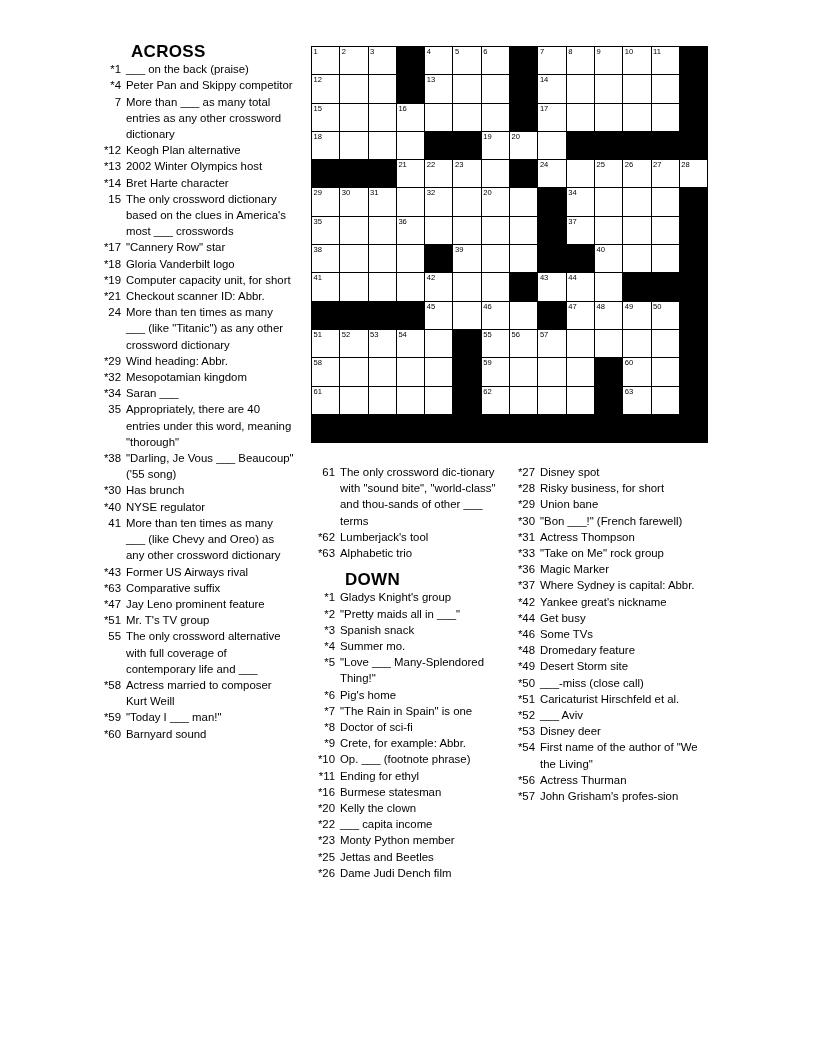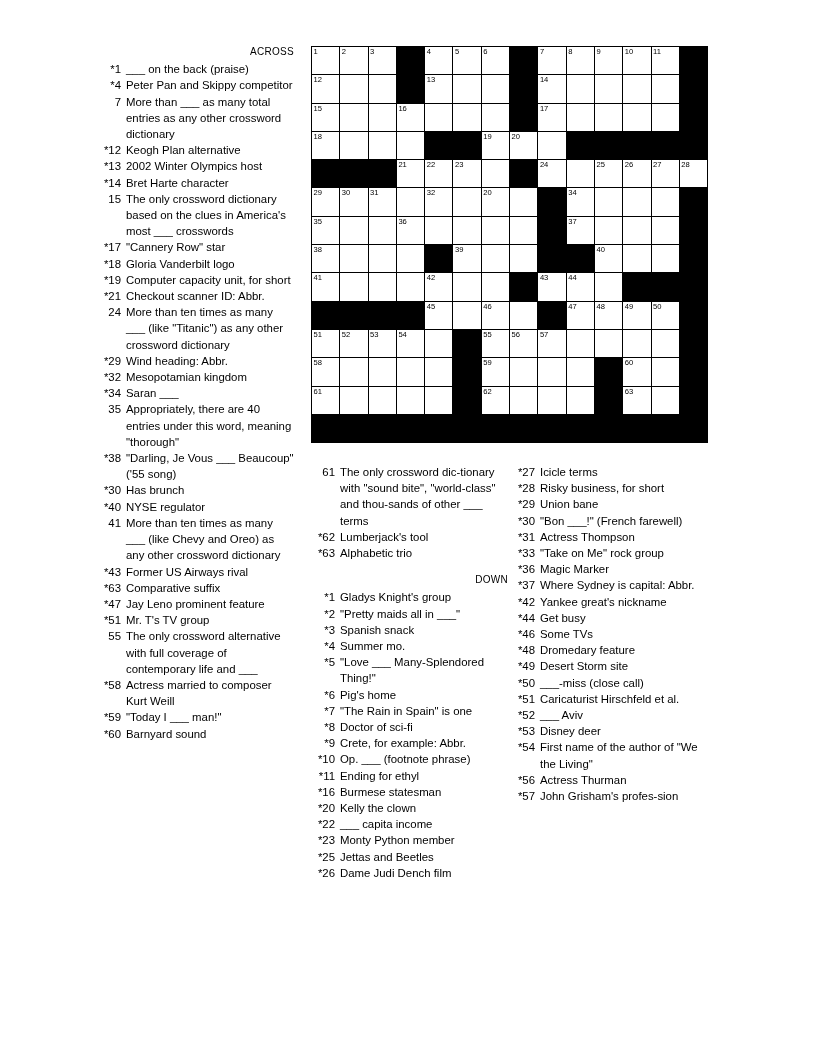--- a/index.html
+++ b/index.html
@@ -24,27 +24,26 @@
   }
   .clue .num {
     width: 30px;
     min-width: 30px;
     text-align: right;
     padding-right: 5px;
     white-space: pre;
   }
   .clue .txt { flex: 1; }
   .section-head {
-    font-weight: normal;
-    font-size: 10px;
+    font-weight: bold;
+    font-size: 17px;
     line-height: 16.2px;
     letter-spacing: 0.3px;
     margin: 0 0 1px 0;
     padding-left: 35px;
-    text-align: right;
   }
   .spacer { height: 11px; }
 
   
   #col1 {
     position: absolute;
     left: 96px;
     top: 44px;
     width: 198px;
   }
@@ -301,21 +300,21 @@
         <span class="num">*26</span>
         <span class="txt">Dame Judi Dench film</span>
       </li>
     </ul>
 </div>
 
 <div id="col3">
   <ul class="clue-list" id="list-down-3">
       <li class="clue">
         <span class="num">*27</span>
-        <span class="txt">Icicle terms</span>
+        <span class="txt">Disney spot</span>
       </li>
       <li class="clue">
         <span class="num">*28</span>
         <span class="txt">Risky business, for short</span>
       </li>
       <li class="clue">
         <span class="num">*29</span>
         <span class="txt">Union bane</span>
       </li>
       <li class="clue">

